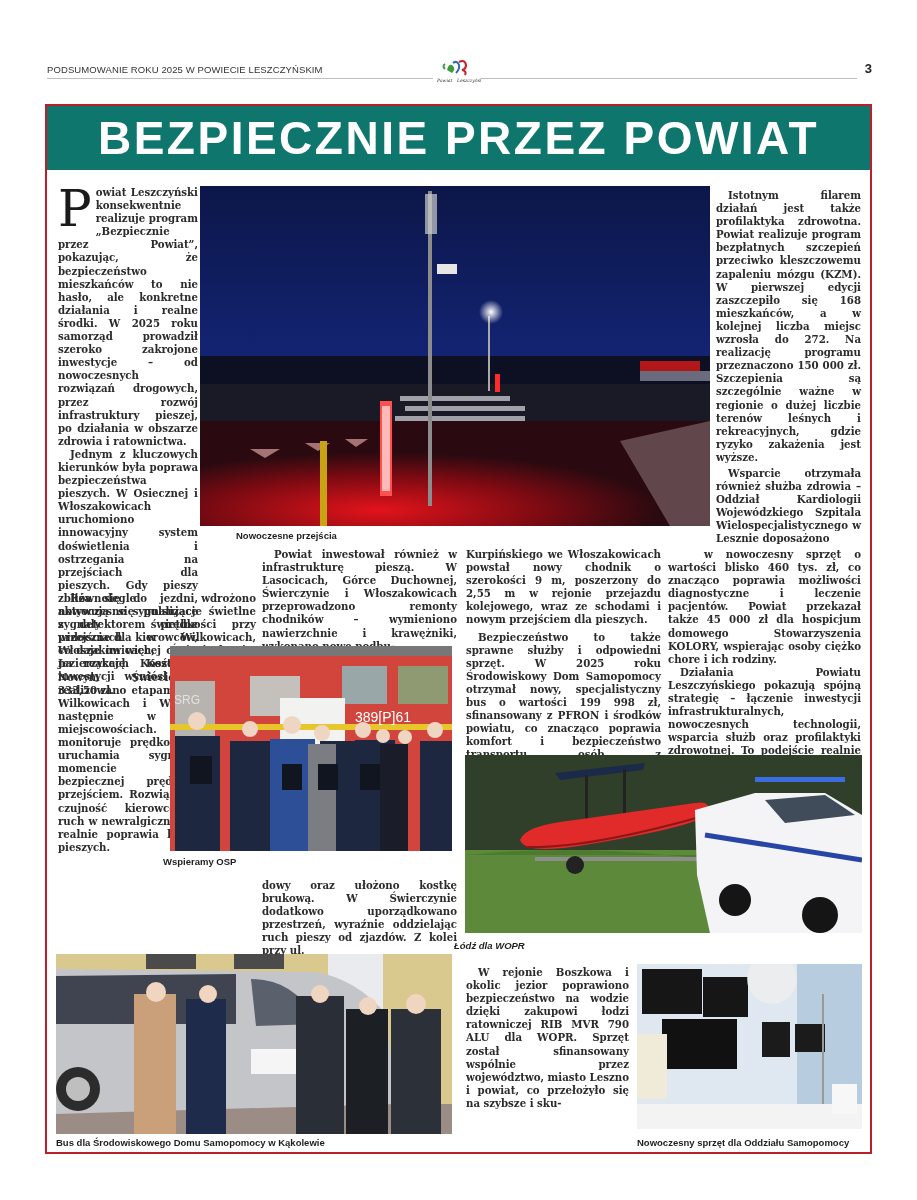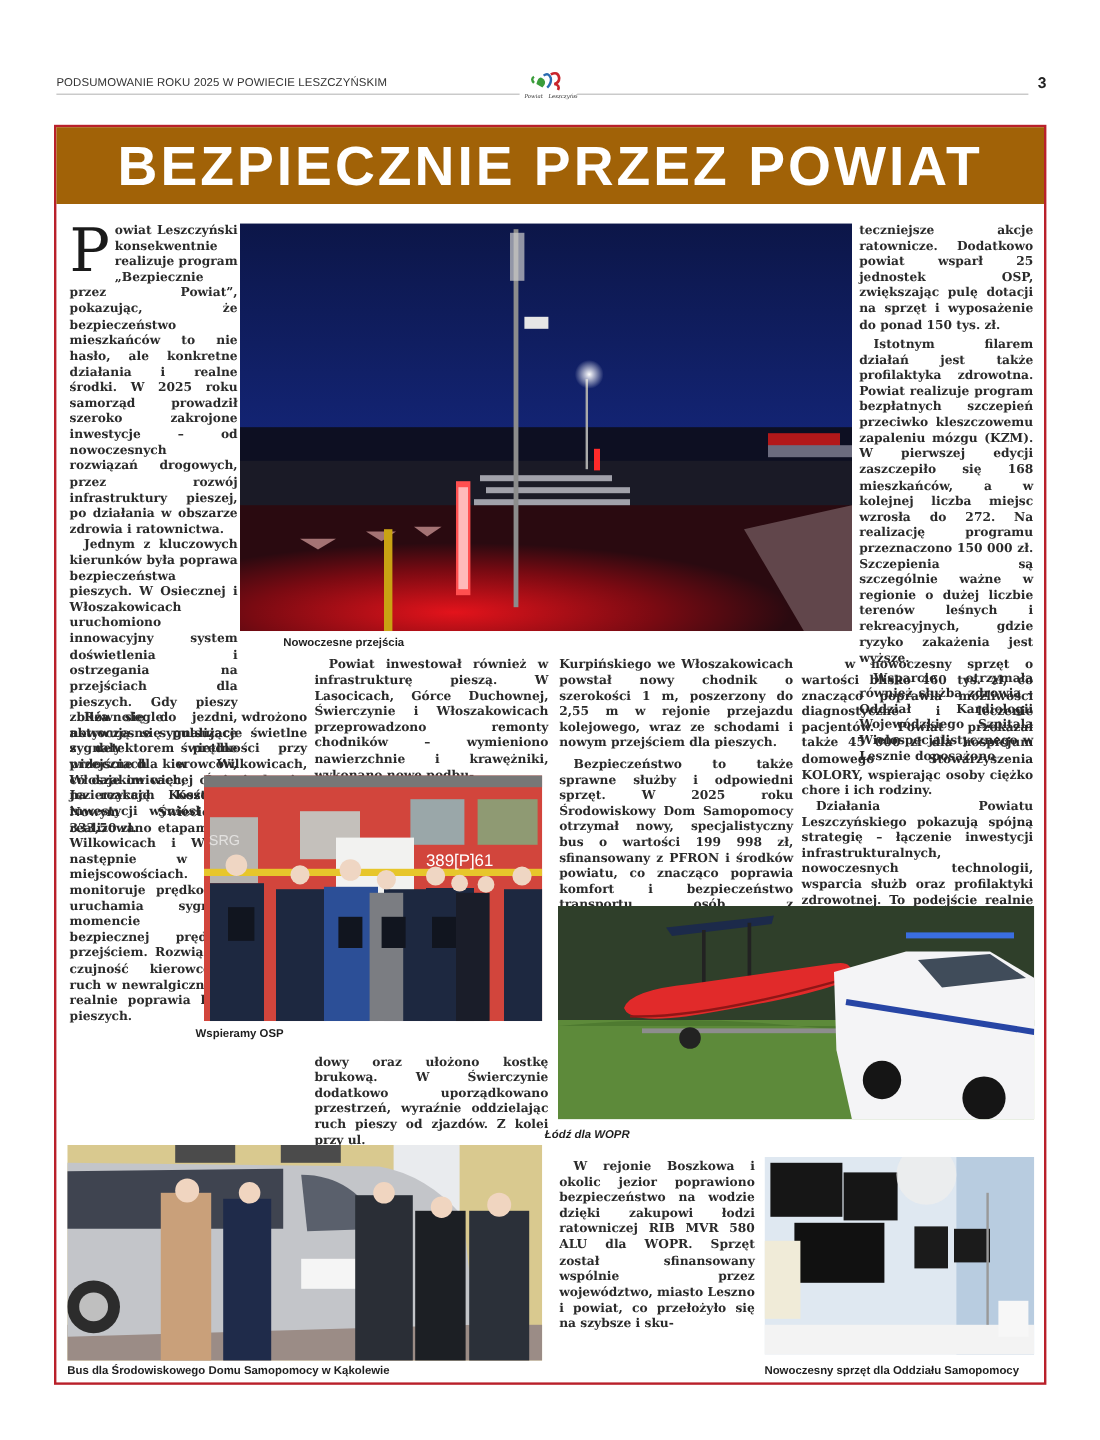--- a/index.html
+++ b/index.html
@@ -7,21 +7,21 @@
   body { position: relative; font-family: "DejaVu Serif", serif; color: #2a2a2a; }
 
   .header { position: absolute; left: 47px; top: 62px; width: 825px; height: 20px; }
   .header .running { position: absolute; left: 0; top: 2px; font-family: "Liberation Sans", sans-serif; font-size: 9.5px; color: #333; letter-spacing: 0.1px; }
   .header .pageno { position: absolute; right: 0; top: -1px; font-family: "Liberation Sans", sans-serif; font-weight: bold; font-size: 13px; color: #222; }
   .header .rule { position: absolute; left: 0; top: 16px; width: 810px; height: 1px; background: #bdbdbd; }
   .header .logo { position: absolute; left: 386px; top: -4px; width: 48px; height: 26px; background: #fff; }
   .header .logo svg { display: block; }
 
   .frame { position: absolute; left: 45px; top: 104px; width: 827px; height: 1050px; border: 2px solid #b9202a; }
-  .banner { position: absolute; left: 0; top: 0; width: 823px; height: 64px; background: #a16207; }
+  .banner { position: absolute; left: 0; top: 0; width: 823px; height: 64px; background: #0f766e; }
   .banner h1 { font-family: "Liberation Sans", sans-serif; font-weight: bold; color: #ffffff; font-size: 46px; letter-spacing: 2.5px; text-align: center; line-height: 64px; }
 
   .txt { position: absolute; font-size: 10.2px; line-height: 13.1px; text-align: justify; hyphens: manual; color: #2b2b2b; }
   .txt p { text-indent: 12px; font-weight: bold; }
   .txt p.noind { text-indent: 0; }
   .dropcap { float: left; font-family: "DejaVu Serif", serif; font-size: 50px; line-height: 40px; padding: 3px 4px 0 0; color: #1a1a1a; }
 
   .photo { position: absolute; overflow: hidden; }
   .caption { position: absolute; font-family: "Liberation Sans", sans-serif; font-weight: bold; font-size: 9.5px; color: #1e1e1e; }
 </style>
@@ -61,29 +61,28 @@
 </div>
 
 <div class="txt" style="left:262px; top:548px; width:195px;">
   <p>Powiat inwestował również w infrastrukturę pieszą. W Lasocicach, Górce Duchownej, Świerczynie i Włoszakowicach przeprowadzono remonty chodników – wymieniono nawierzchnie i krawężniki, wykonano nowe podbu-</p>
 </div>
 <div class="txt" style="left:262px; top:879px; width:195px;">
   <p class="noind">dowy oraz ułożono kostkę brukową. W Świerczynie dodatkowo uporządkowano przestrzeń, wyraźnie oddzielając ruch pieszy od zjazdów. Z kolei przy ul.</p>
 </div>
 
 <div class="txt" style="left:466px; top:548px; width:195px;">
-  <p class="noind">Kurpińskiego we Włoszakowicach powstał nowy chodnik o szerokości 1 m, poszerzony do 2,55 m w rejonie przejazdu kolejowego, wraz ze schodami i nowym przejściem dla pieszych.</p>
+  <p class="noind">Kurpińskiego we Włoszakowicach powstał nowy chodnik o szerokości 9 m, poszerzony do 2,55 m w rejonie przejazdu kolejowego, wraz ze schodami i nowym przejściem dla pieszych.</p>
   <p style="margin-top:4px;">Bezpieczeństwo to także sprawne służby i odpowiedni sprzęt. W 2025 roku Środowiskowy Dom Samopomocy otrzymał nowy, specjalistyczny bus o wartości 199 998 zł, sfinansowany z PFRON i środków powiatu, co znacząco poprawia komfort i bezpieczeństwo transportu osób z niepełnosprawnościami. Na drogach pojawił się również</p>
 </div>
 <div class="txt" style="left:466px; top:962px; width:163px;">
-  <p style="margin-top:4px;">W rejonie Boszkowa i okolic jezior poprawiono bezpieczeństwo na wodzie dzięki zakupowi łodzi ratowniczej RIB MVR 580 ALU dla WOPR. Sprzęt został sfinansowany wspólnie przez województwo, miasto Leszno i powiat, co przełożyło się na szybsze i sku-</p>
+  <p style="margin-top:4px;">W rejonie Boszkowa i okolic jezior poprawiono bezpieczeństwo na wodzie dzięki zakupowi łodzi ratowniczej RIB MVR 790 ALU dla WOPR. Sprzęt został sfinansowany wspólnie przez województwo, miasto Leszno i powiat, co przełożyło się na szybsze i sku-</p>
 </div>
 
 <div class="txt" style="left:716px; top:186px; width:145px;">
-  <p class="noind">teczniejsze akcje ratownicze. Dodatkowo powiat wsparł 25 jednostek OSP, zwiększając pulę dotacji na sprzęt i wyposażenie do ponad 150 tys. zł.</p>
   <p style="margin-top:3px;">Istotnym filarem działań jest także profilaktyka zdrowotna. Powiat realizuje program bezpłatnych szczepień przeciwko kleszczowemu zapaleniu mózgu (KZM). W pierwszej edycji zaszczepiło się 168 mieszkańców, a w kolejnej liczba miejsc wzrosła do 272. Na realizację programu przeznaczono 150 000 zł. Szczepienia są szczególnie ważne w regionie o dużej liczbie terenów leśnych i rekreacyjnych, gdzie ryzyko zakażenia jest wyższe.</p>
   <p style="margin-top:3px;">Wsparcie otrzymała również służba zdrowia – Oddział Kardiologii Wojewódzkiego Szpitala Wielospecjalistycznego w Lesznie doposażono</p>
 </div>
 <div class="txt" style="left:668px; top:548px; width:193px;">
   <p class="noind" style="text-indent:36px;">w nowoczesny sprzęt o wartości blisko 460 tys. zł, co znacząco poprawia możliwości diagnostyczne i leczenie pacjentów. Powiat przekazał także 45 000 zł dla hospicjum domowego Stowarzyszenia KOLORY, wspierając osoby ciężko chore i ich rodziny.</p>
   <p style="margin-top:0;">Działania Powiatu Leszczyńskiego pokazują spójną strategię – łączenie inwestycji infrastrukturalnych, nowoczesnych technologii, wsparcia służb oraz profilaktyki zdrowotnej. To podejście realnie przekłada się na poprawę bezpieczeństwa i jakości życia mieszkańców.</p>
 </div>
 
 <div class="photo" style="left:200px; top:186px; width:510px; height:340px;">
   <svg width="510" height="340" viewBox="0 0 510 340">

